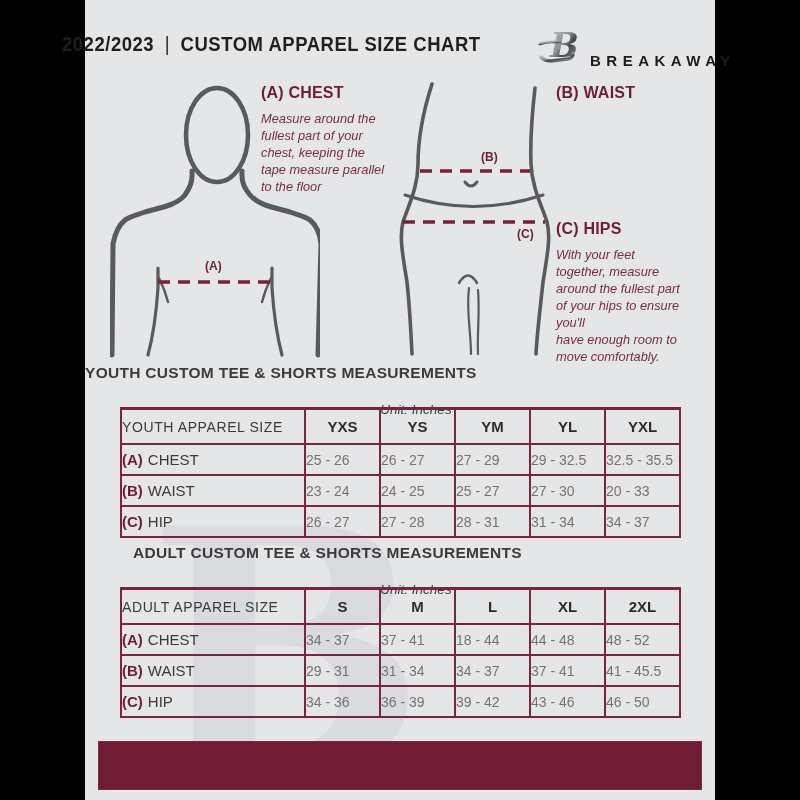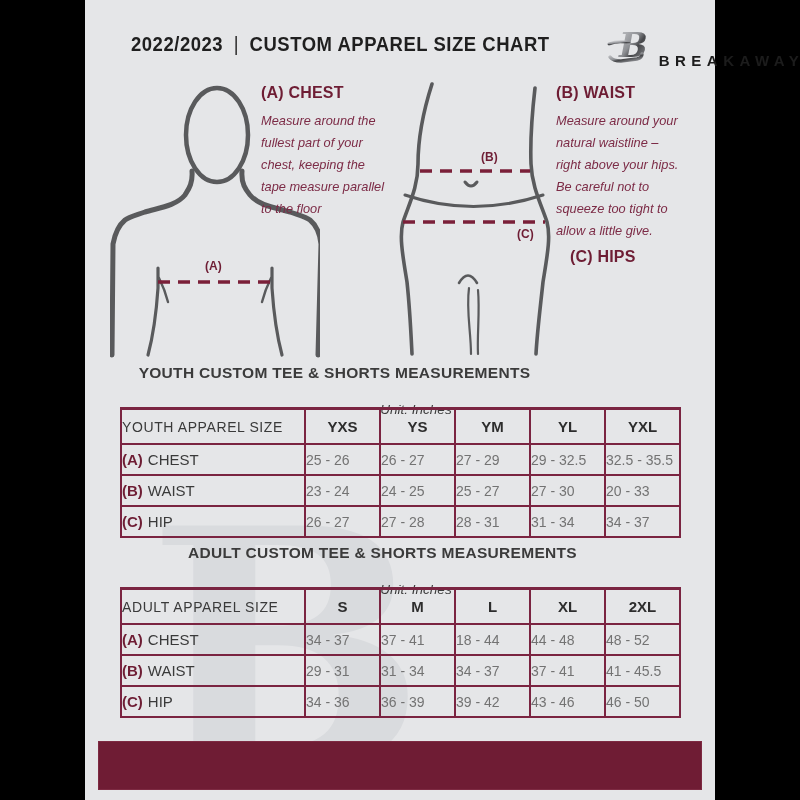--- a/index.html
+++ b/index.html
@@ -2,35 +2,35 @@
 <html><head>
 <meta charset="utf-8">
 <style>
   html,body{margin:0;padding:0;background:#000;width:800px;height:800px;overflow:hidden;
     font-family:"Liberation Sans",sans-serif;-webkit-font-smoothing:antialiased;}
   .page{position:absolute;left:85px;top:0;width:630px;height:800px;background:#e5e6e8;}
   
   .watermark{position:absolute;left:62px;top:518px;font-family:"DejaVu Serif",serif;
     font-weight:bold;font-size:330px;line-height:0.8;color:#d9dbde;z-index:0;user-select:none;}
   
-  .header{position:absolute;left:16px;top:24px;width:630px;height:40px;z-index:1;
-    display:flex;align-items:center;justify-content:space-between;}
+  .header{position:absolute;left:0;top:24px;width:630px;height:40px;z-index:1;
+    display:flex;align-items:center;justify-content:center;}
   .header-title{margin-left:30px;transform:scaleX(.88);transform-origin:left center;
     font-weight:700;font-size:21px;letter-spacing:.6px;color:#1f1f1f;white-space:nowrap;}
   .header-title .sep{margin:0 12px;font-weight:400;color:#2a2a2a;}
   .brand{display:flex;align-items:center;margin-right:32px;}
   .brand-text{font-size:15px;font-weight:700;letter-spacing:5.5px;color:#1c1c1c;margin-left:10px;margin-top:32px;}
   
   .fig{position:absolute;z-index:1;}
   .callout{position:absolute;z-index:1;}
   .callout h3{margin:0 0 8px 0;font-size:16px;font-weight:800;color:#6e1d34;letter-spacing:.2px;}
-  .callout p{margin:0;font-size:12.8px;font-style:italic;color:#7c2b46;line-height:22px;white-space:pre-line;}
+  .callout p{margin:0;font-size:12.8px;font-style:italic;color:#7c2b46;line-height:17px;white-space:pre-line;}
   .marker{position:absolute;z-index:1;font-size:12px;font-weight:800;color:#6e1d34;}
   
-  .tbl-title{position:absolute;left:0;width:499px;text-align:center;z-index:1;
+  .tbl-title{position:absolute;left:0;width:499px;z-index:1;
     font-size:15.5px;font-weight:700;color:#3b3b3b;letter-spacing:.3px;margin:0;}
   .tbl-unit{position:absolute;left:0;width:630px;text-align:center;z-index:1;
     font-size:13.5px;font-style:italic;color:#3d3d3d;margin:16px;}
   table.size-table{position:absolute;left:35px;width:560px;z-index:1;
     border-collapse:collapse;table-layout:fixed;}
   table.size-table th,table.size-table td{border:2px solid #7a2441;padding:0;background:transparent;}
   table.size-table thead th{border-top:3px solid #7a2441;height:33px;}
   table.size-table tbody td{height:29px;}
   .col-label{width:184px;}
   .col-size{width:75px;}
@@ -107,29 +107,30 @@
   <div class="callout" style="left:176px;top:84px;width:138px;">
     <h3>(A) CHEST</h3>
     <p>Measure around the
 fullest part of your
 chest, keeping the
 tape measure parallel
 to the floor</p>
   </div>
   <div class="callout" style="left:471px;top:84px;width:148px;">
     <h3>(B) WAIST</h3>
-    <p>Measure around your
-natural waistline –
-right above your hips.
-Be careful not to
-squeeze too tight to
-allow a little give.</p>
-  </div>
-  <div class="callout" style="left:485px;top:220px;width:152px;margin-top:28px;">
+  </div>
+  <div class="callout" style="left:471px;top:220px;width:152px;">
     <h3>(C) HIPS</h3>
+    <p>With your feet
+together, measure
+around the fullest part
+of your hips to ensure
+you'll
+have enough room to
+move comfortably.</p>
   </div>
 
   <h2 class="tbl-title" style="top:364px;">YOUTH CUSTOM TEE &amp; SHORTS MEASUREMENTS</h2>
   <p class="tbl-unit" style="top:386px;">Unit: Inches</p>
   <table class="size-table" style="top:407px;">
     <colgroup>
         <col class="col-label">
         <col class="col-size">
         <col class="col-size">
         <col class="col-size">

